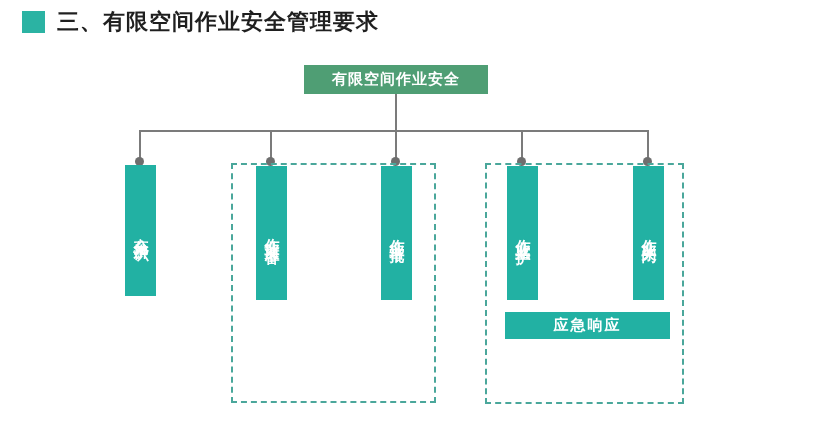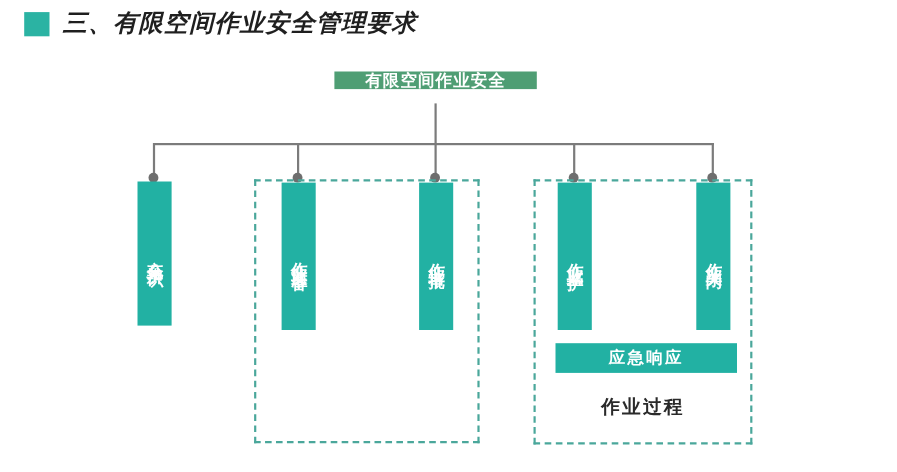--- a/index.html
+++ b/index.html
@@ -31,21 +31,20 @@
   .title-text {
     position: absolute;
     left: 57px;
     top: 6px;
     font-size: 22px;
     font-weight: bold;
     color: #1f1f1f;
     letter-spacing: 1px;
     line-height: 32px;
     white-space: nowrap;
-    font-style: italic;
   }
 
   
   .conn {
     position: absolute;
     background: #7b7b7b;
   }
   .conn-v { width: 2px; }
   .conn-h { height: 2px; }
 
@@ -56,21 +55,21 @@
     border-radius: 50%;
     background: #6e6e6e;
   }
 
   
   .top-node {
     position: absolute;
     left: 304px;
     top: 65px;
     width: 184px;
-    height: 16px;
+    height: 29px;
     background: #4f9e74;
     color: #ffffff;
     font-size: 15px;
     font-weight: bold;
     letter-spacing: 1px;
     display: flex;
     align-items: center;
     justify-content: center;
     white-space: nowrap;
   }
@@ -200,16 +199,15 @@
   <div class="vbox" style="left:256px; top:166px; height:134px;">作业前准备</div>
 
   <div class="vbox" style="left:381px; top:166px; height:134px;">作业审批</div>
 
   <div class="vbox" style="left:507px; top:166px; height:134px;">作业监护</div>
 
   <div class="vbox" style="left:633px; top:166px; height:134px;">作业关闭</div>
 
   <div class="emg-bar">应急响应</div>
 
-  <div class="group-caption" style="left:485px; top:358px; width:199px;">作业过程</div>
 
 
 </div>
 
 </body></html>

